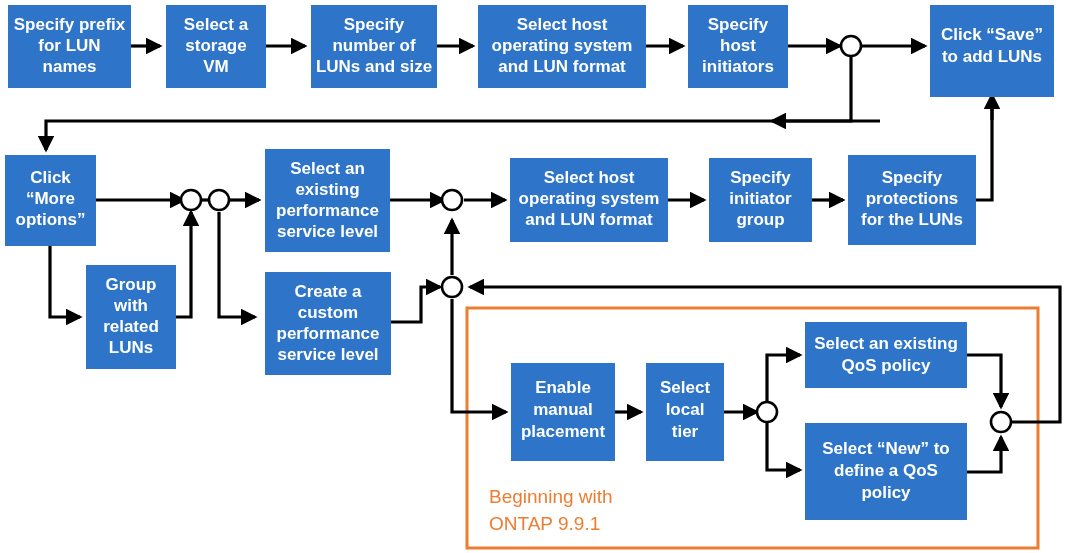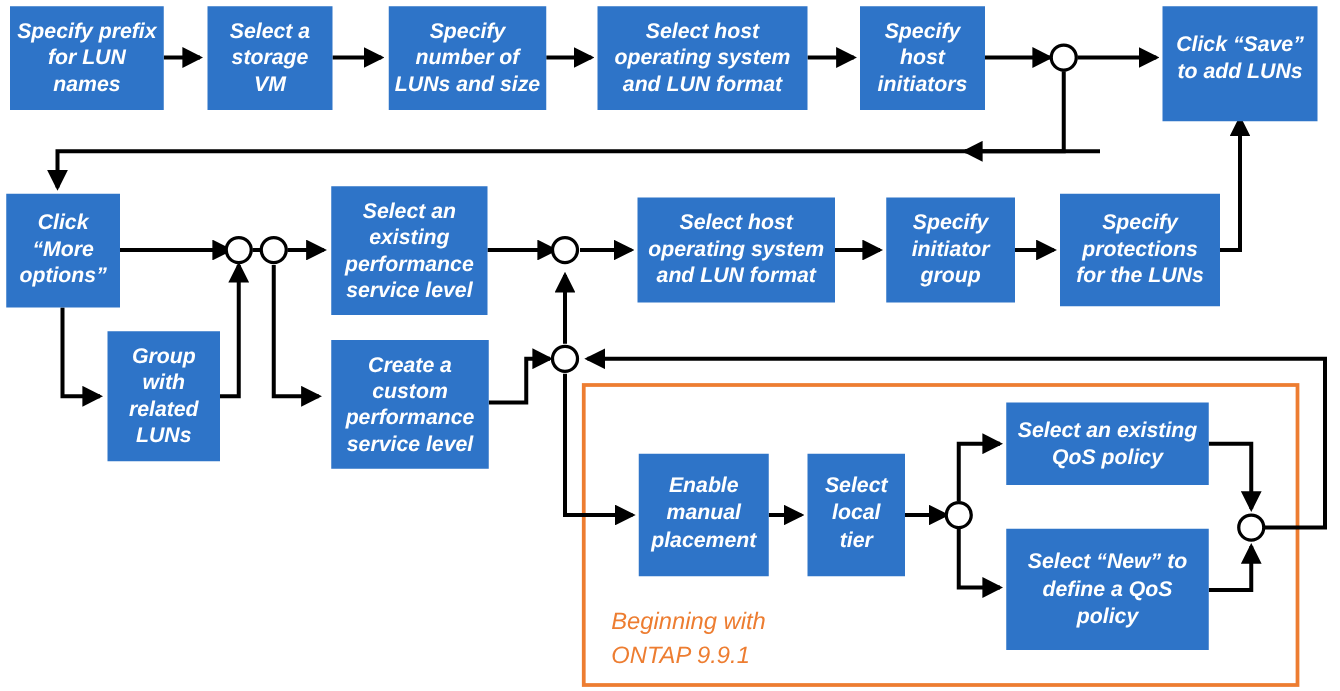--- a/index.html
+++ b/index.html
@@ -10,21 +10,20 @@
   body {
     width: 1072px;
     height: 553px;
     font-family: "Liberation Sans", sans-serif;
     overflow: hidden;
   }
   #diagram-root {
     position: relative;
     width: 951px;
     height: 553px;
-    font-style: italic;
   }
   svg#flow {
     display: block;
     width: 1072px;
     height: 553px;
   }
   .node-rect {
     fill: #2E74C8;
   }
   .node-label {

